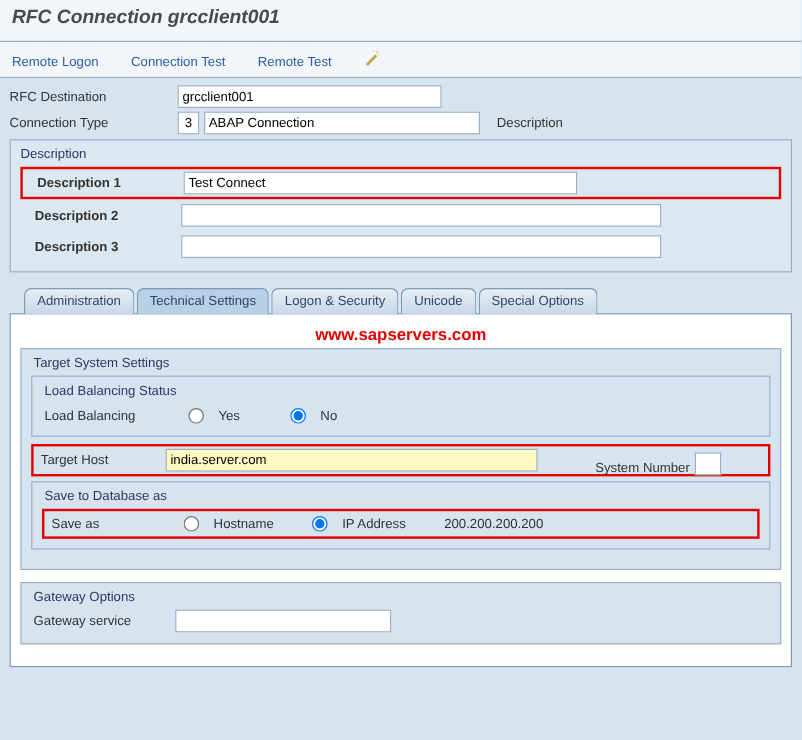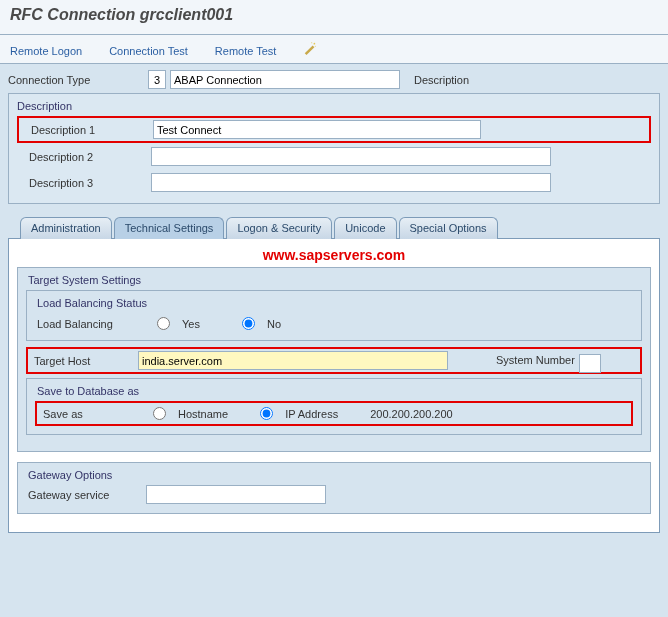--- a/index.html
+++ b/index.html
@@ -31,21 +31,21 @@
   }
   .toolbar a {
     color: #2b5fa3;
     text-decoration: none;
     cursor: pointer;
   }
   .wand-icon svg { width: 14px; height: 14px; }
   .content { padding: 6px 8px; background: #d6e4ef; }
   .row { display: flex; align-items: center; margin-bottom: 3px; }
   .lbl { width: 140px; color: #333; }
-  .lbl2 { width: 130px; color: #333; padding-left: 8px;}
+  .lbl2 { width: 130px; color: #333; padding-left: 8px; font-weight: bold;}
   input[type="text"] {
     border: 1px solid #9ab0c4;
     background: #fff;
     height: 19px;
     padding: 1px 3px;
     font-size: 11px;
   }
   .small-inp { width: 18px; margin-right: 4px; text-align: center;}
   .fieldset {
     border: 1px solid #9ab0c4;
@@ -139,20 +139,24 @@
         <circle cx="13" cy="3" r="1" fill="#e3c75a"></circle>
         <circle cx="10" cy="2" r="0.6" fill="#e3c75a"></circle>
         <circle cx="14" cy="6" r="0.6" fill="#e3c75a"></circle>
       </svg>
   </span>
 </div>
 
 <div class="content">
 
   <div class="row">
+    <span class="lbl">RFC Destination</span>
+    <input type="text" style="width: 220px;" value="grcclient001">
+  </div>
+  <div class="row">
     <span class="lbl">Connection Type</span>
     <input type="text" class="small-inp" value="3" style="">
     <input type="text" style="width: 230px;" value="ABAP Connection">
     <span style="margin-left:14px">Description</span>
   </div>
 
   <div class="fieldset">
     <span class="fieldset-label">Description</span>
     <div class="highlight-red">
       <div class="row" style="margin:0">
@@ -194,21 +198,21 @@
           <span class="radio-label">No</span>
         </div>
       </div>
 
       <div class="highlight-red" style="margin-top:6px">
         <div class="row" style="margin:0">
           <span style="width:106px;padding-left:2px">Target Host</span>
           <input type="text" class="yellow-inp" style="width: 310px;" value="india.server.com">
         </div>
       </div>
-      <div style="position:absolute; margin-top:-22px; margin-left:470px; display:flex; align-items:flex-start; gap:4px">
+      <div style="position:absolute; margin-top:-22px; margin-left:470px; display:flex; align-items:flex-end; gap:4px">
          <span>System Number</span>
          <input type="text" style="width: 22px;" value="">
       </div>
 
       <div class="inner-group" style="margin-top:4px">
         <span class="inner-label">Save to Database as</span>
         <div class="highlight-red">
           <div class="radio-row" style="padding:2px 0">
             <span style="width:100px;padding-left:2px">Save as</span>
             <input type="radio" name="sa" style="">

